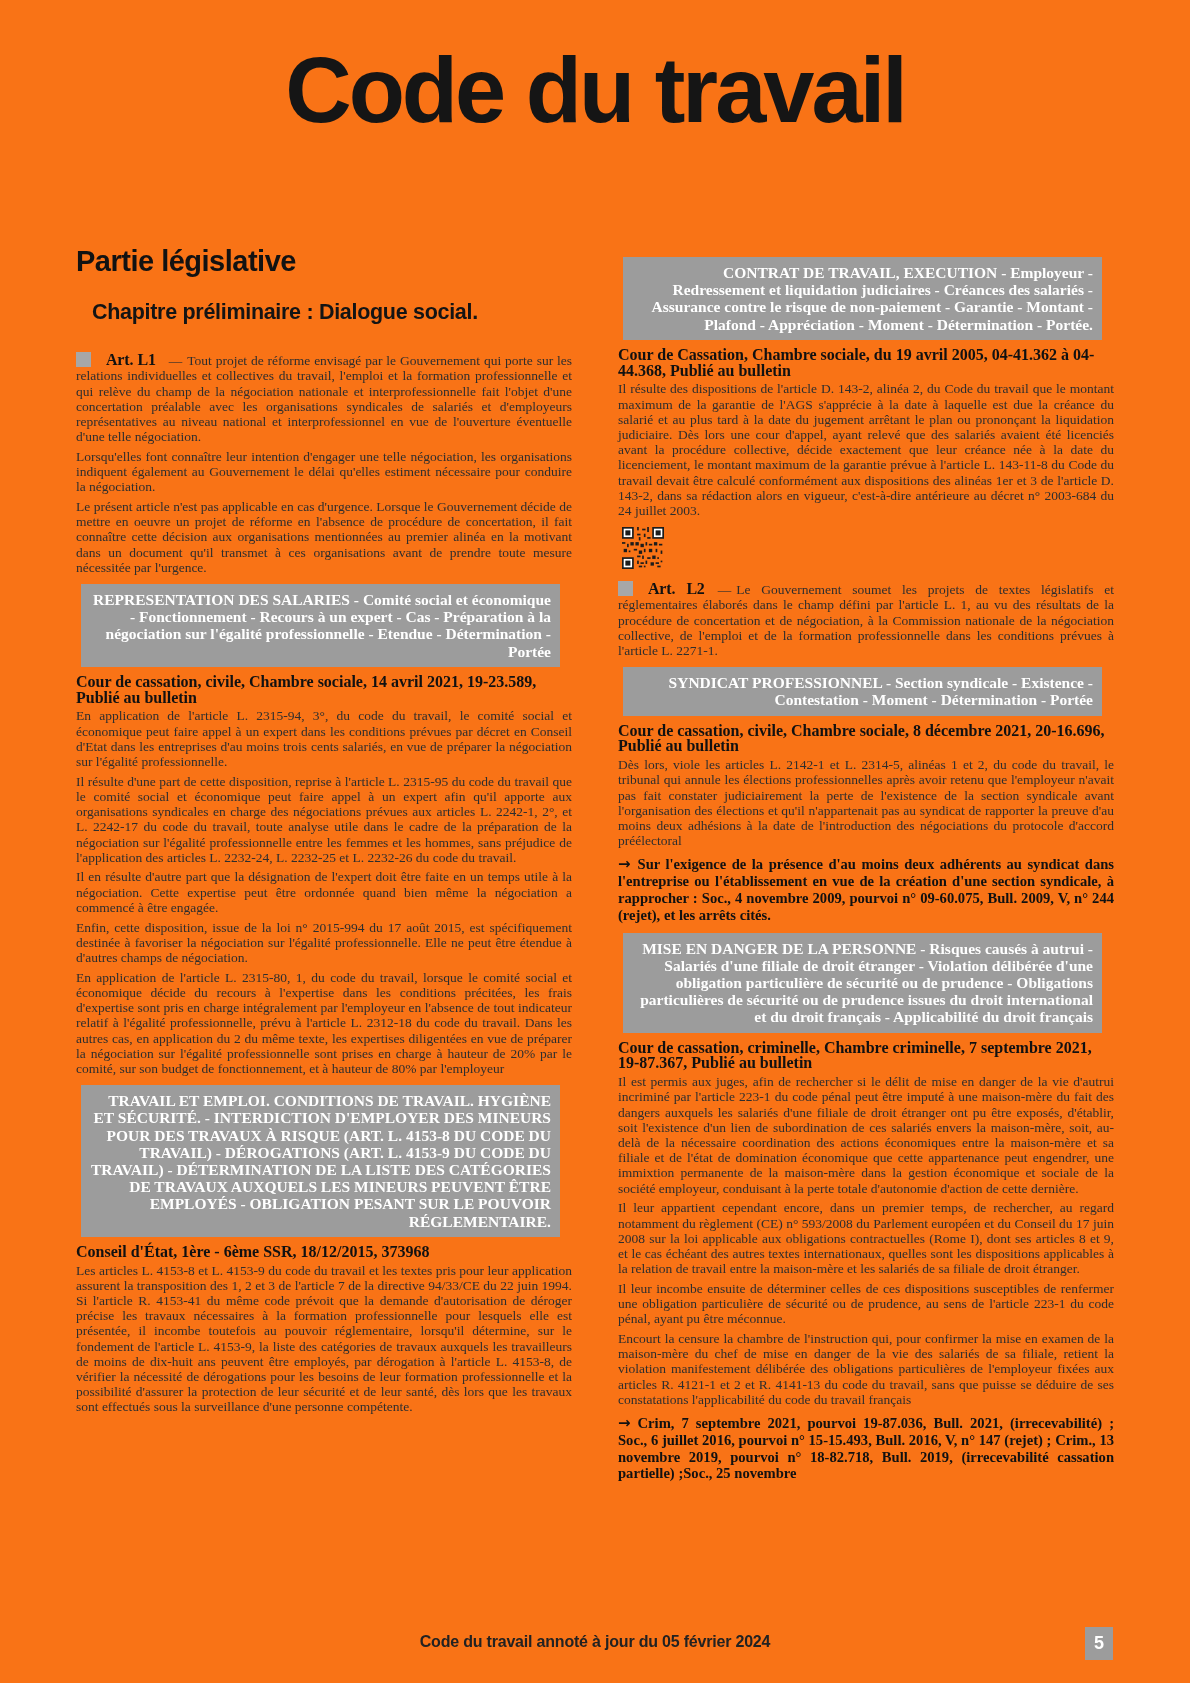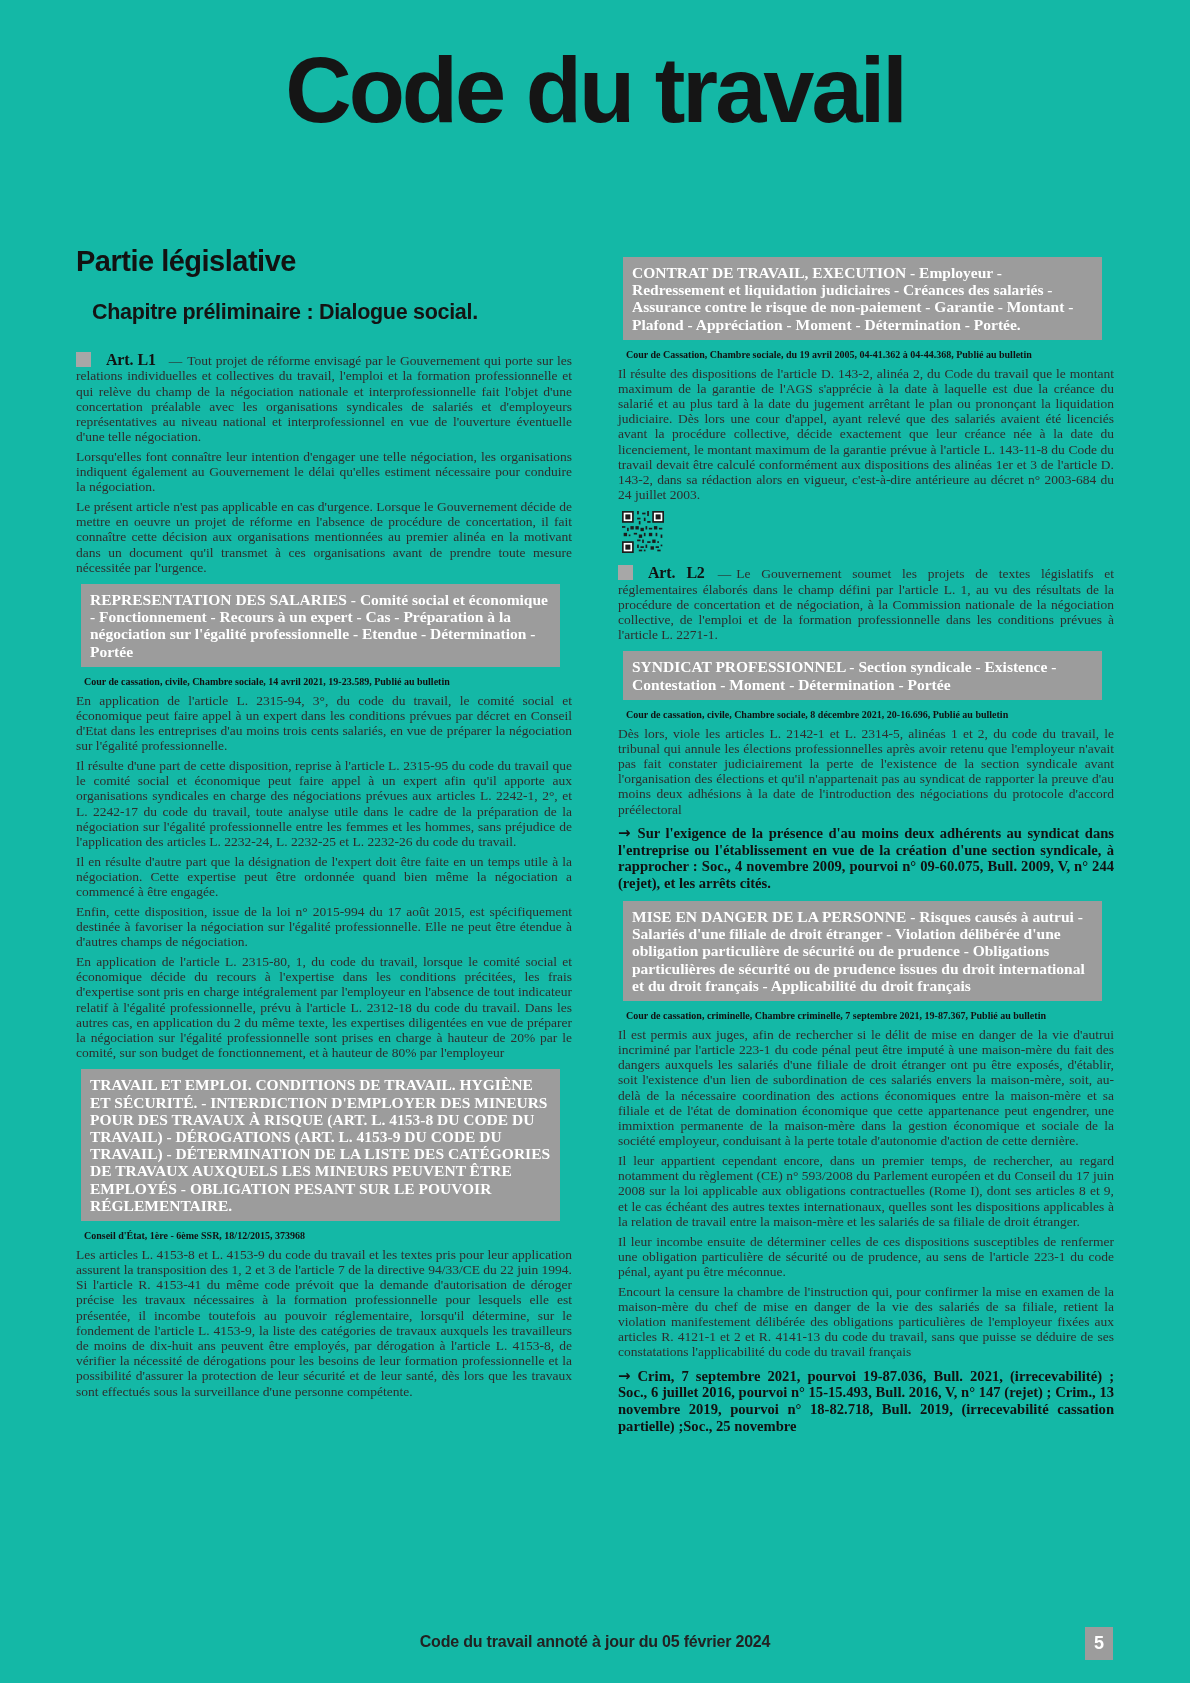--- a/index.html
+++ b/index.html
@@ -1,18 +1,18 @@
 <!DOCTYPE html>
 <html><head>
 <meta charset="utf-8">
 <style>
   html,body { margin:0; padding:0; background:#ffffff; }
   .page {
     position:relative; width:1190px; height:1683px; margin:0 auto;
-    background:#14b8a6; overflow:hidden;
+    background:#f97316; overflow:hidden;
     font-family:"Liberation Serif", serif; color:#2e2e2e;
   }
   .doc-title {
     position:absolute; top:42px; left:0; width:100%;
     text-align:center; font-family:"Liberation Sans", sans-serif;
     font-weight:700; font-size:92px; line-height:1.05; letter-spacing:-3px;
     color:#151515; margin:0;
   }
   .columns {
     position:absolute; top:243px; left:76px; width:1038px; height:1356px;
@@ -42,25 +42,25 @@
   }
   .art-label {
     font-family:Liberation Serif, serif; font-weight:700;
     font-size:16px; color:#111; margin-right:13px; letter-spacing:-0.2px;
   }
   .art-dash { margin-right:5px; }
 
   .gray-box {
     background:#9c9c9c; color:#ffffff; font-weight:700;
     font-size:15.5px; line-height:17.2px; padding:7px 9px;
-    margin:9px 12px 7px 5px; text-align:left;
+    margin:9px 12px 7px 5px; text-align:right;
   }
   .citation {
-    font-weight:700; font-size:10px; line-height:15.8px; color:#111;
-    margin:0 8px 3px;
+    font-weight:700; font-size:16px; line-height:15.8px; color:#111;
+    margin:0 0 3px;
   }
   .arrow-p {
     font-weight:700; font-size:14.6px; line-height:16.8px;
     text-align:justify; color:#111; margin:8px 0 6px;
   }
   .arrow-glyph {
     font-family:"DejaVu Sans", sans-serif; margin-right:7px; font-size:15px;
   }
   .qr-row {
     display:flex; align-items:center; gap:12px; margin:9px 0 9px 4px;

